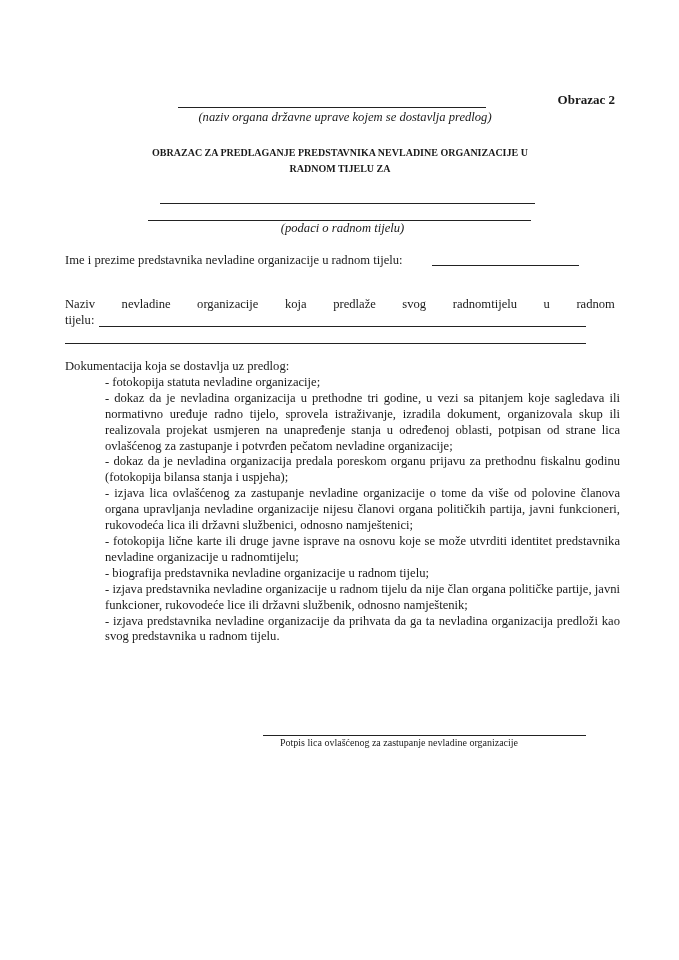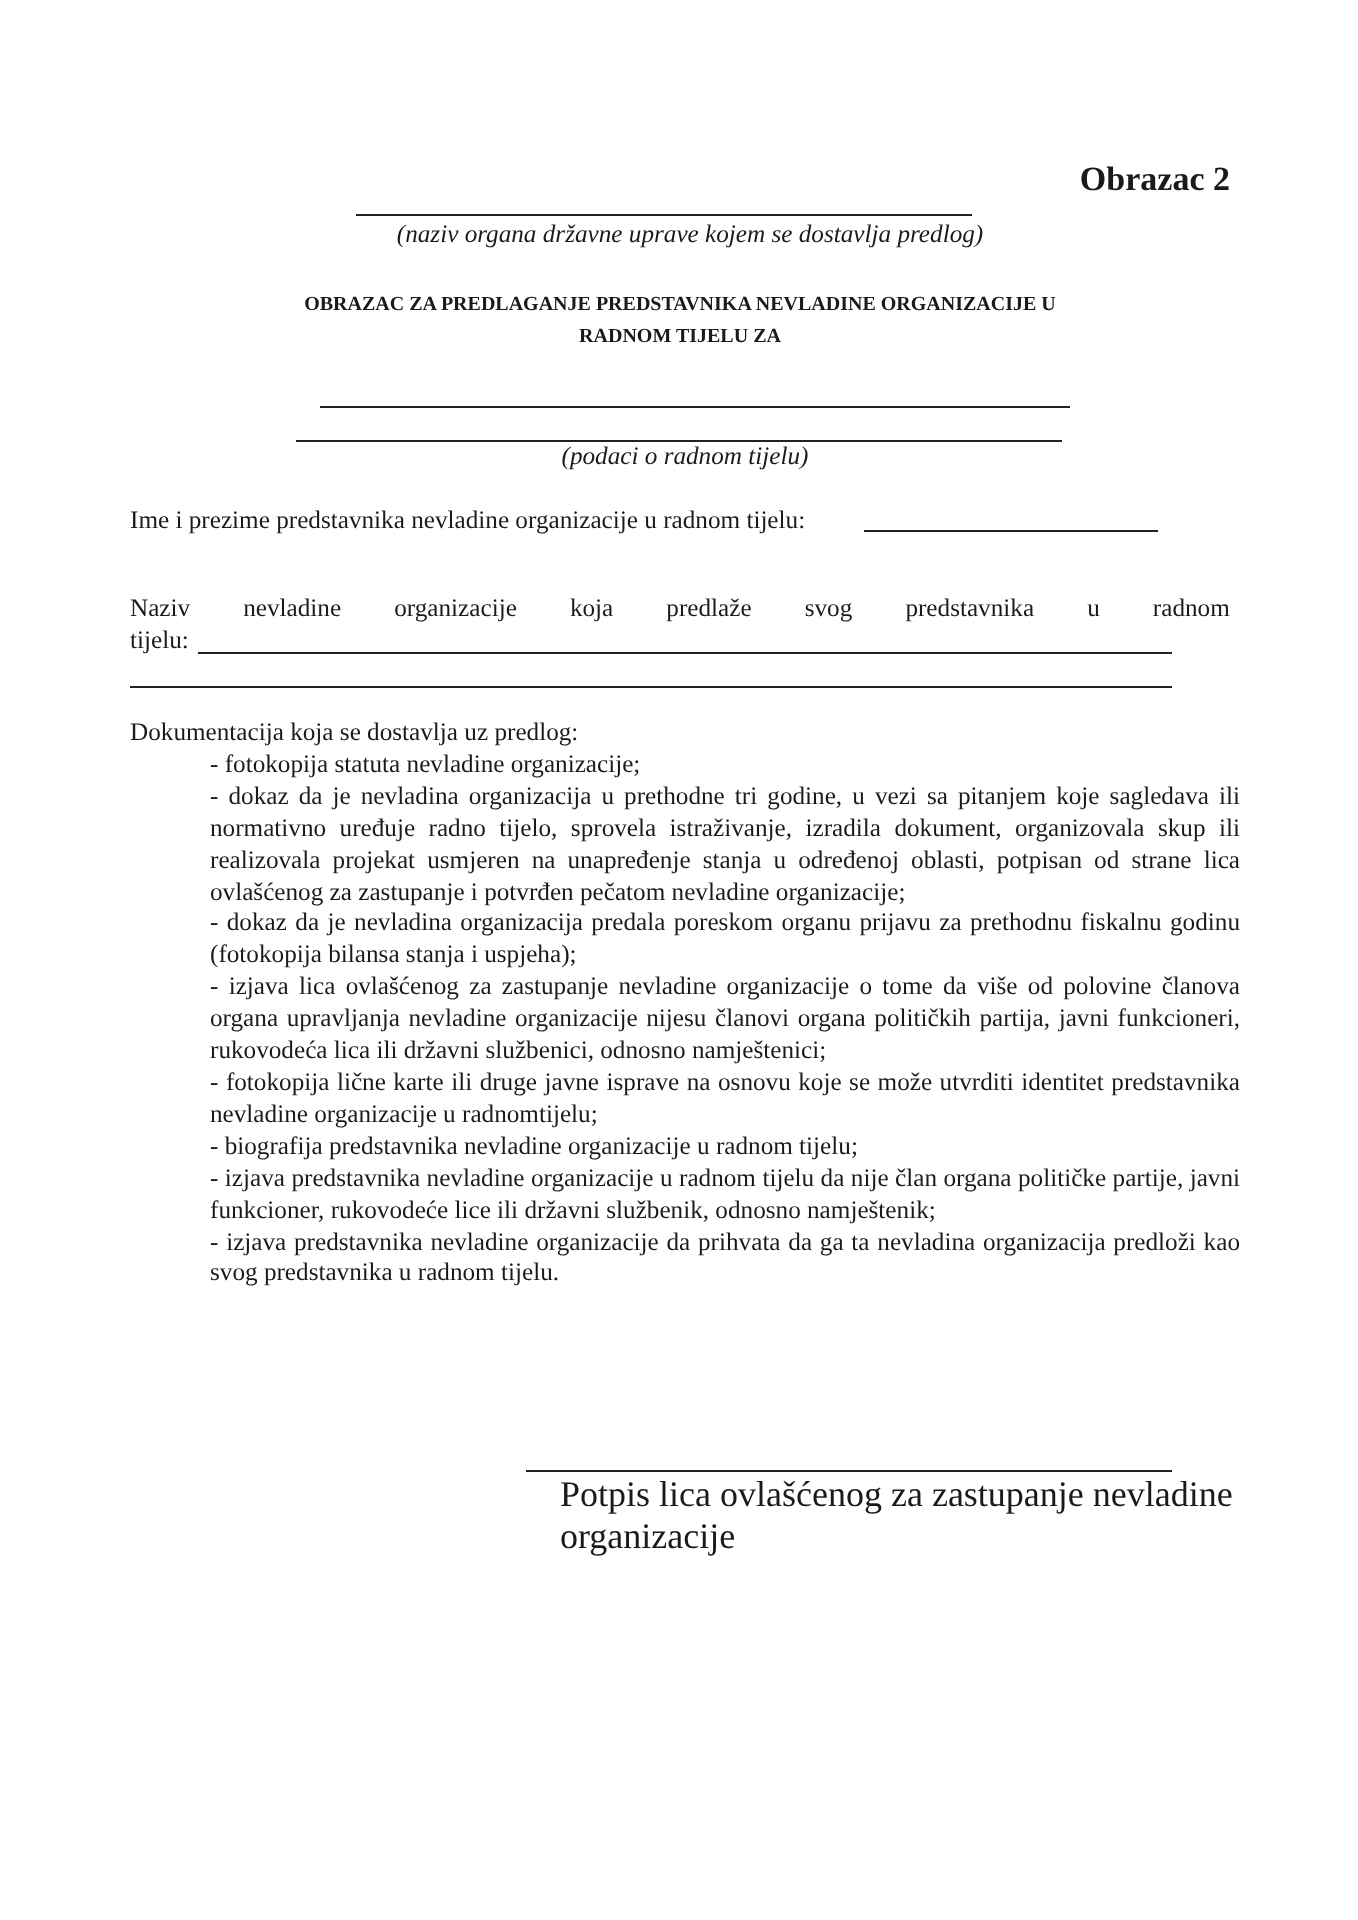--- a/index.html
+++ b/index.html
@@ -11,24 +11,24 @@
       width: 679px;
       height: 960px;
       position: relative;
       overflow: hidden;
       font-family: "Liberation Serif", serif;
       color: #1a1a1a;
       font-size: 12.6px;
     }
     .abs { position: absolute; }
     .form-number {
-      top: 80px;
+      top: 92px;
       right: 64px;
       font-weight: bold;
-      font-size: 17px;
+      font-size: 13px;
     }
     .hline {
       position: absolute;
       height: 0;
       border-top: 1.2px solid #222;
     }
     .caption {
       position: absolute;
       text-align: center;
       font-size: 12.6px;
@@ -72,21 +72,21 @@
       text-align: justify;
     }
     .doc-list li {
       margin: 0;
       padding: 0;
     }
     .signature-caption {
       position: absolute;
       left: 280px;
       top: 737px;
-      font-size: 18px;
+      font-size: 10px;
     }
   </style>
 </head>
 <body>
 
 <div>
 
   <div class="abs form-number">Obrazac 2</div>
 
   <div class="hline" style="left:178px; top:107px; width:308px;"></div>
@@ -104,21 +104,21 @@
   <div class="field-label" style="left:65px; top:253px;">Ime i prezime predstavnika nevladine organizacije u radnom tijelu:</div>
   <div class="hline" style="left:432px; top:265px; width:147px;"></div>
 
   <div class="justify-line">
     <span>Naziv</span>
     <span>nevladine</span>
     <span>organizacije</span>
     <span>koja</span>
     <span>predlaže</span>
     <span>svog</span>
-    <span>predstavnika</span>
+    <span>radnomtijelu</span>
     <span>u</span>
     <span>radnom</span>
   </div>
   <div class="field-label" style="left:65px; top:313px;">tijelu:</div>
   <div class="hline" style="left:99px; top:326px; width:487px;"></div>
   <div class="hline" style="left:65px; top:343px; width:521px;"></div>
 
   <div class="doc-block">
     <div>Dokumentacija koja se dostavlja uz predlog:</div>
     <ul class="doc-list">

